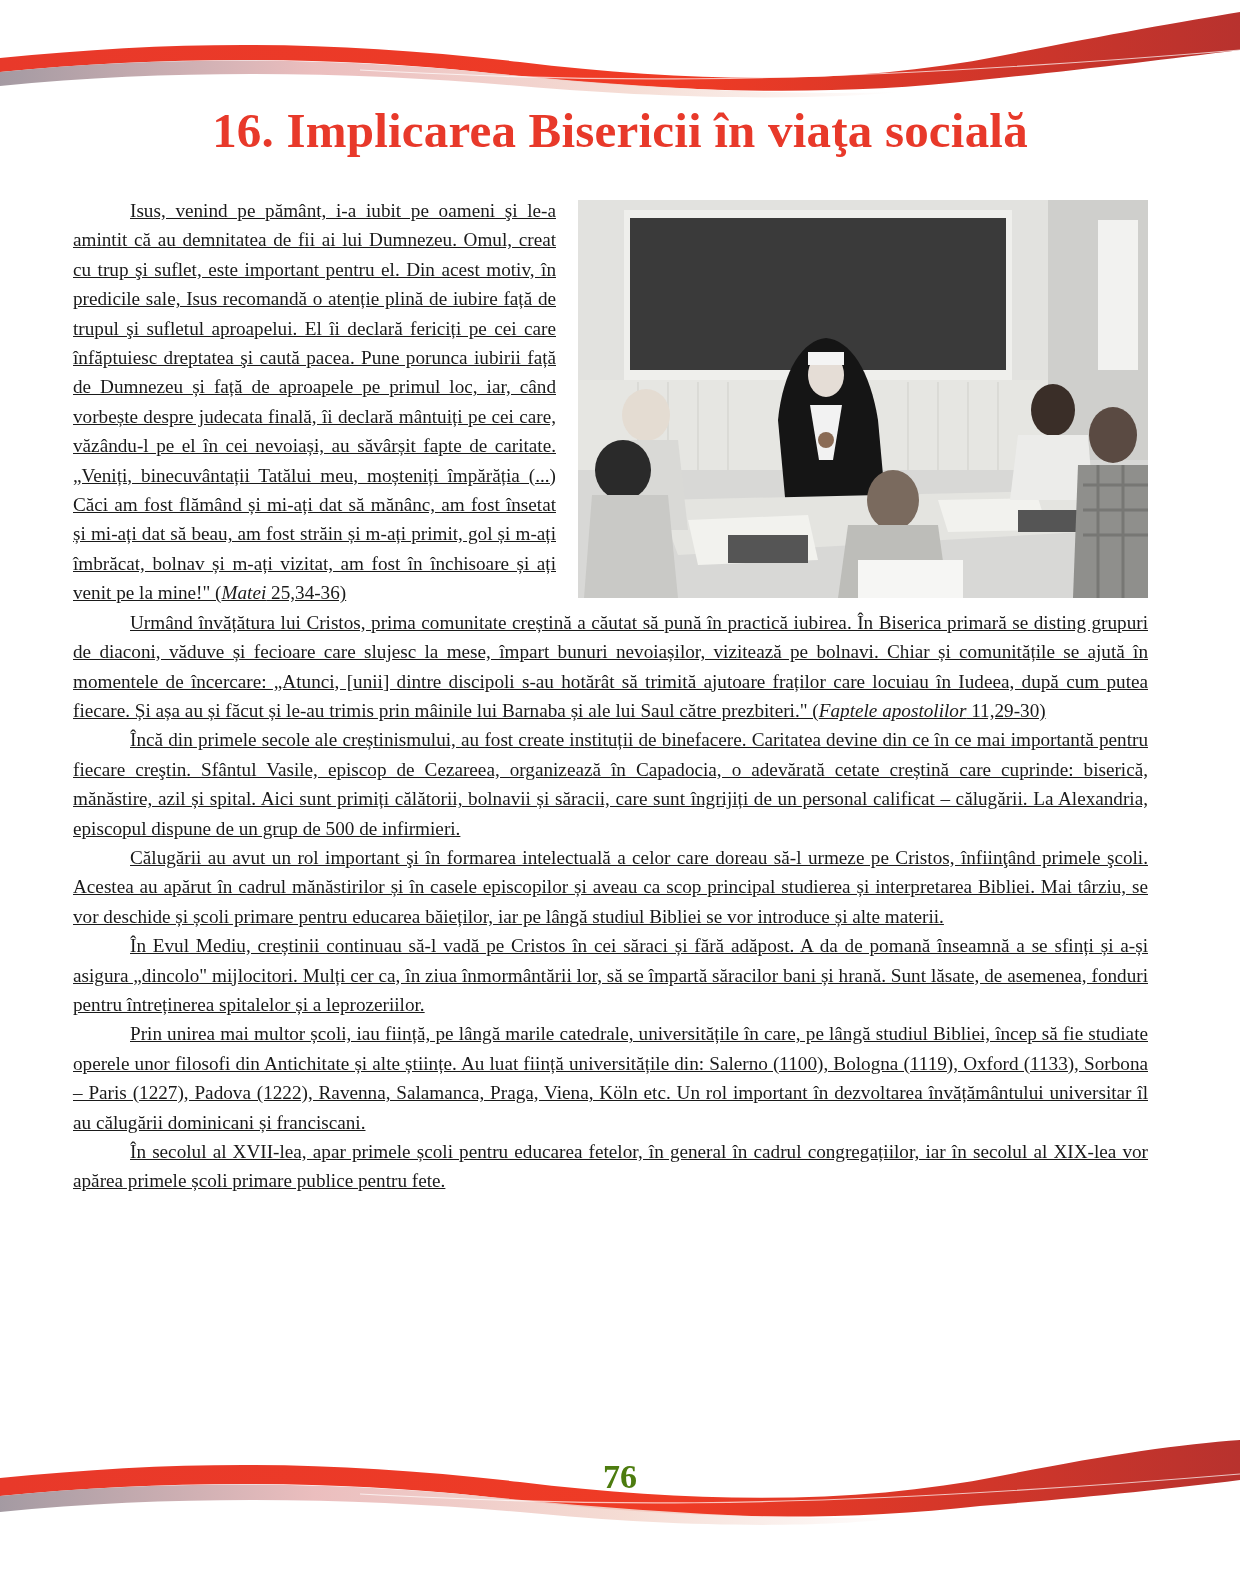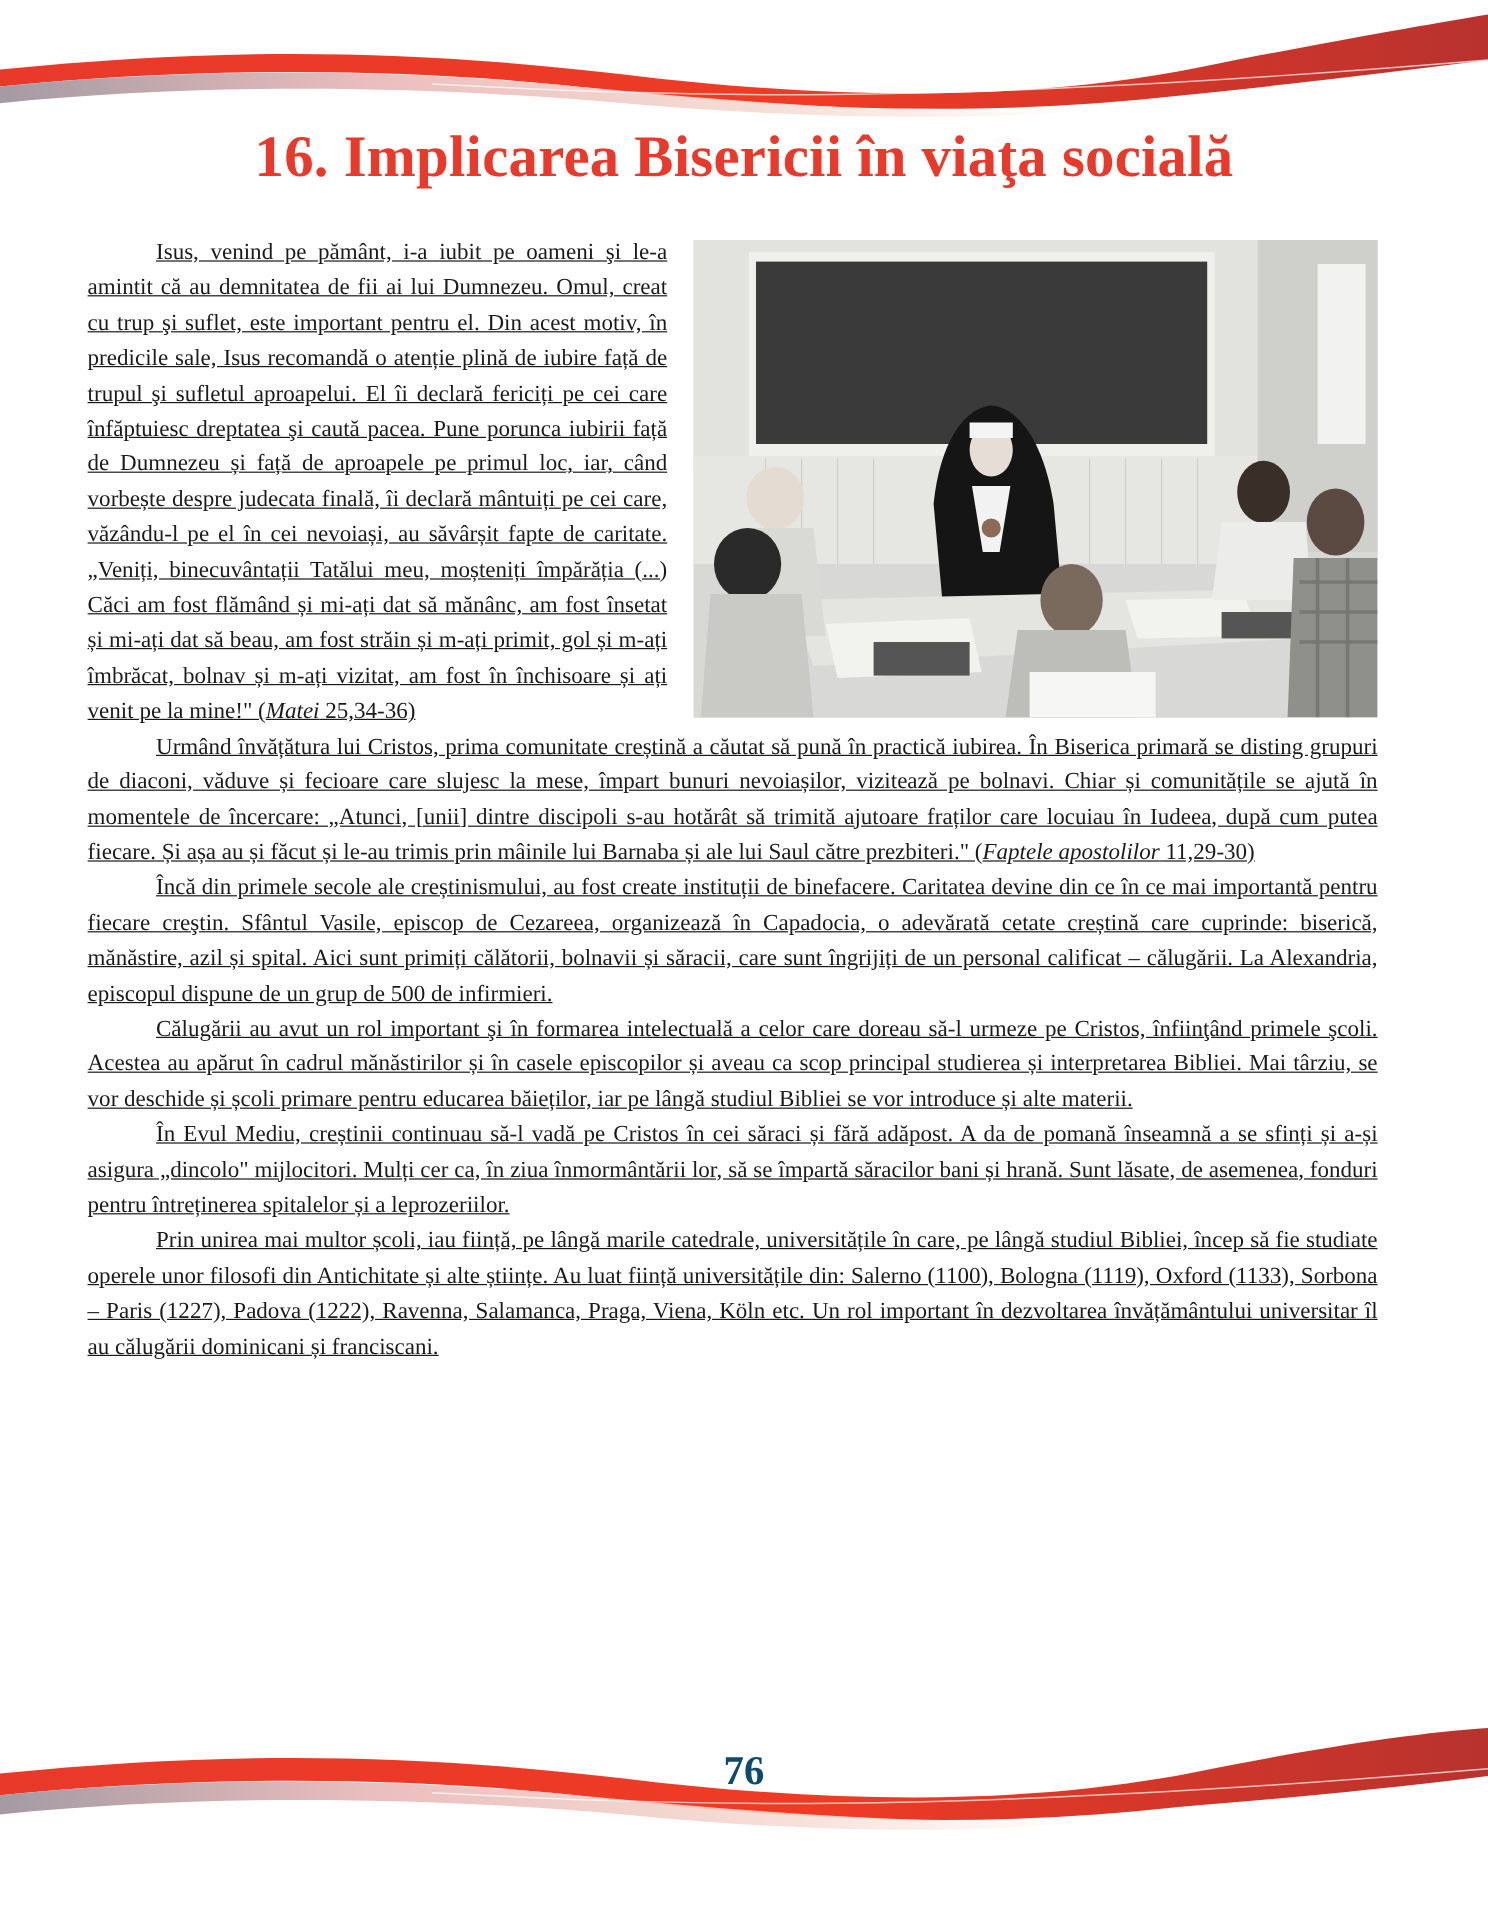--- a/index.html
+++ b/index.html
@@ -104,20 +104,21 @@
       </g>
     </svg>
   </div>
 
   <p><span>Isus, venind pe pământ, i-a iubit pe oameni şi le-a amintit că au demnitatea de fii ai lui Dumnezeu. Omul, creat cu trup şi suflet, este important pentru el. Din acest motiv, în predicile sale, Isus recomandă o atenție plină de iubire față de trupul şi sufletul aproapelui. El îi declară fericiți pe cei care înfăptuiesc dreptatea şi caută pacea. Pune porunca iubirii față de Dumnezeu și față de aproapele pe primul loc, iar, când vorbește despre judecata finală, îi declară mântuiți pe cei care, văzându-l pe el în cei nevoiași, au săvârșit fapte de caritate. „Veniți, binecuvântații Tatălui meu, moșteniți împărăția (...) Căci am fost flămând și mi-ați dat să mănânc, am fost însetat și mi-ați dat să beau, am fost străin și m-ați primit, gol și m-ați îmbrăcat, bolnav și m-ați vizitat, am fost în închisoare și ați venit pe la mine!" (</span><em>Matei</em><span> 25,34-36)</span></p>
   <p><span>Urmând învățătura lui Cristos, prima comunitate creștină a căutat să pună în practică iubirea. În Biserica primară se disting grupuri de diaconi, văduve și fecioare care slujesc la mese, împart bunuri nevoiașilor, vizitează pe bolnavi. Chiar și comunitățile se ajută în momentele de încercare: „Atunci, [unii] dintre discipoli s-au hotărât să trimită ajutoare fraților care locuiau în Iudeea, după cum putea fiecare. Și așa au și făcut și le-au trimis prin mâinile lui Barnaba și ale lui Saul către prezbiteri." (</span><em>Faptele apostolilor</em><span> 11,29-30)</span></p>
   <p>Încă din primele secole ale creștinismului, au fost create instituții de binefacere. Caritatea devine din ce în ce mai importantă pentru fiecare creştin. Sfântul Vasile, episcop de Cezareea, organizează în Capadocia, o adevărată cetate creștină care cuprinde: biserică, mănăstire, azil și spital. Aici sunt primiți călătorii, bolnavii și săracii, care sunt îngrijiți de un personal calificat – călugării. La Alexandria, episcopul dispune de un grup de 500 de infirmieri.</p>
   <p>Călugării au avut un rol important şi în formarea intelectuală a celor care doreau să-l urmeze pe Cristos, înfiinţând primele şcoli. Acestea au apărut în cadrul mănăstirilor și în casele episcopilor și aveau ca scop principal studierea și interpretarea Bibliei. Mai târziu, se vor deschide și școli primare pentru educarea băieților, iar pe lângă studiul Bibliei se vor introduce și alte materii.</p>
   <p>În Evul Mediu, creștinii continuau să-l vadă pe Cristos în cei săraci și fără adăpost. A da de pomană înseamnă a se sfinți și a-și asigura „dincolo" mijlocitori. Mulți cer ca, în ziua înmormântării lor, să se împartă săracilor bani și hrană. Sunt lăsate, de asemenea, fonduri pentru întreținerea spitalelor și a leprozeriilor.</p>
   <p>Prin unirea mai multor școli, iau ființă, pe lângă marile catedrale, universitățile în care, pe lângă studiul Bibliei, încep să fie studiate operele unor filosofi din Antichitate și alte științe. Au luat ființă universitățile din: Salerno (1100), Bologna (1119), Oxford (1133), Sorbona – Paris (1227), Padova (1222), Ravenna, Salamanca, Praga, Viena, Köln etc. Un rol important în dezvoltarea învățământului universitar îl au călugării dominicani și franciscani.</p>
+  <p>În secolul al XVII-lea, apar primele școli pentru educarea fetelor, în general în cadrul congregațiilor, iar în secolul al XIX-lea vor apărea primele școli primare publice pentru fete.</p>
 </div>
 
 <svg class="wave wave-bottom" viewBox="0 0 1240 120" preserveAspectRatio="none">
   <defs>
     <linearGradient id="rg3" x1="0" x2="1" y1="0" y2="0">
       <stop offset="0" stop-color="#e8392a"></stop>
       <stop offset="0.55" stop-color="#ef3b25"></stop>
       <stop offset="1" stop-color="#b8322e"></stop>
     </linearGradient>
     <linearGradient id="rg4" x1="0" x2="1" y1="0" y2="0">
@@ -125,13 +126,13 @@
       <stop offset="0.35" stop-color="#e9b7b7"></stop>
       <stop offset="0.7" stop-color="#f4d9d0"></stop>
       <stop offset="1" stop-color="#ffffff"></stop>
     </linearGradient>
   </defs>
   <path d="M0,38 C180,20 330,20 520,42 C700,64 860,64 1000,36 C1100,16 1180,4 1240,0 L1240,40 C1160,50 1080,58 980,66 C820,84 660,78 480,56 C330,40 160,40 0,56 Z" fill="url(#rg3)"></path>
   <path d="M0,56 C160,40 320,42 460,54 C620,70 760,80 900,78 C820,88 680,88 520,72 C360,58 180,54 0,72 Z" fill="url(#rg4)" opacity="0.9"></path>
   <path d="M360,54 C560,64 760,74 1240,34" stroke="#ffffff" stroke-width="1.2" fill="none" opacity="0.7"></path>
 </svg>
 
-<div class="page-number" style="color:#0c4a6e;">76</div>
+<div class="page-number" style="color:#4d7c0f;">76</div>
 
 </body></html>

